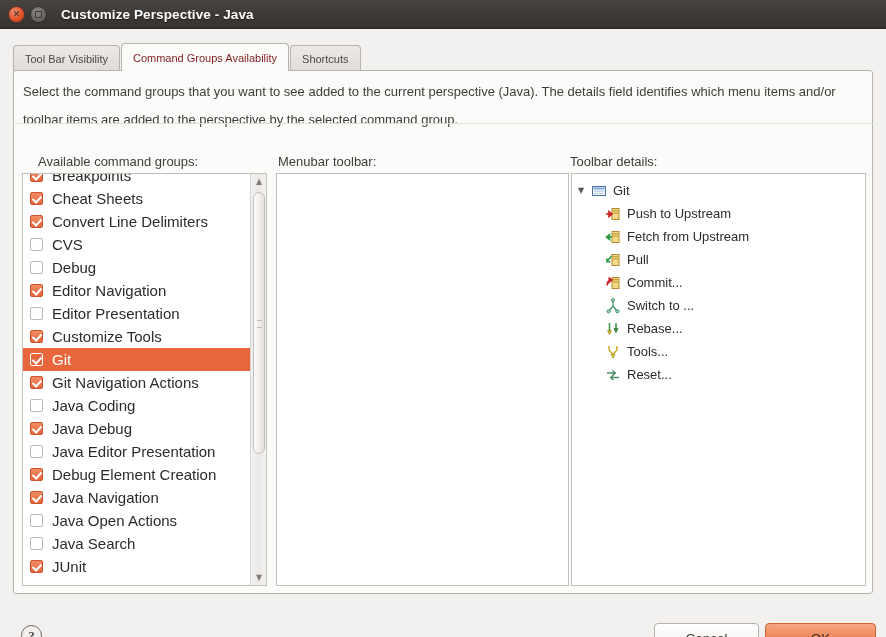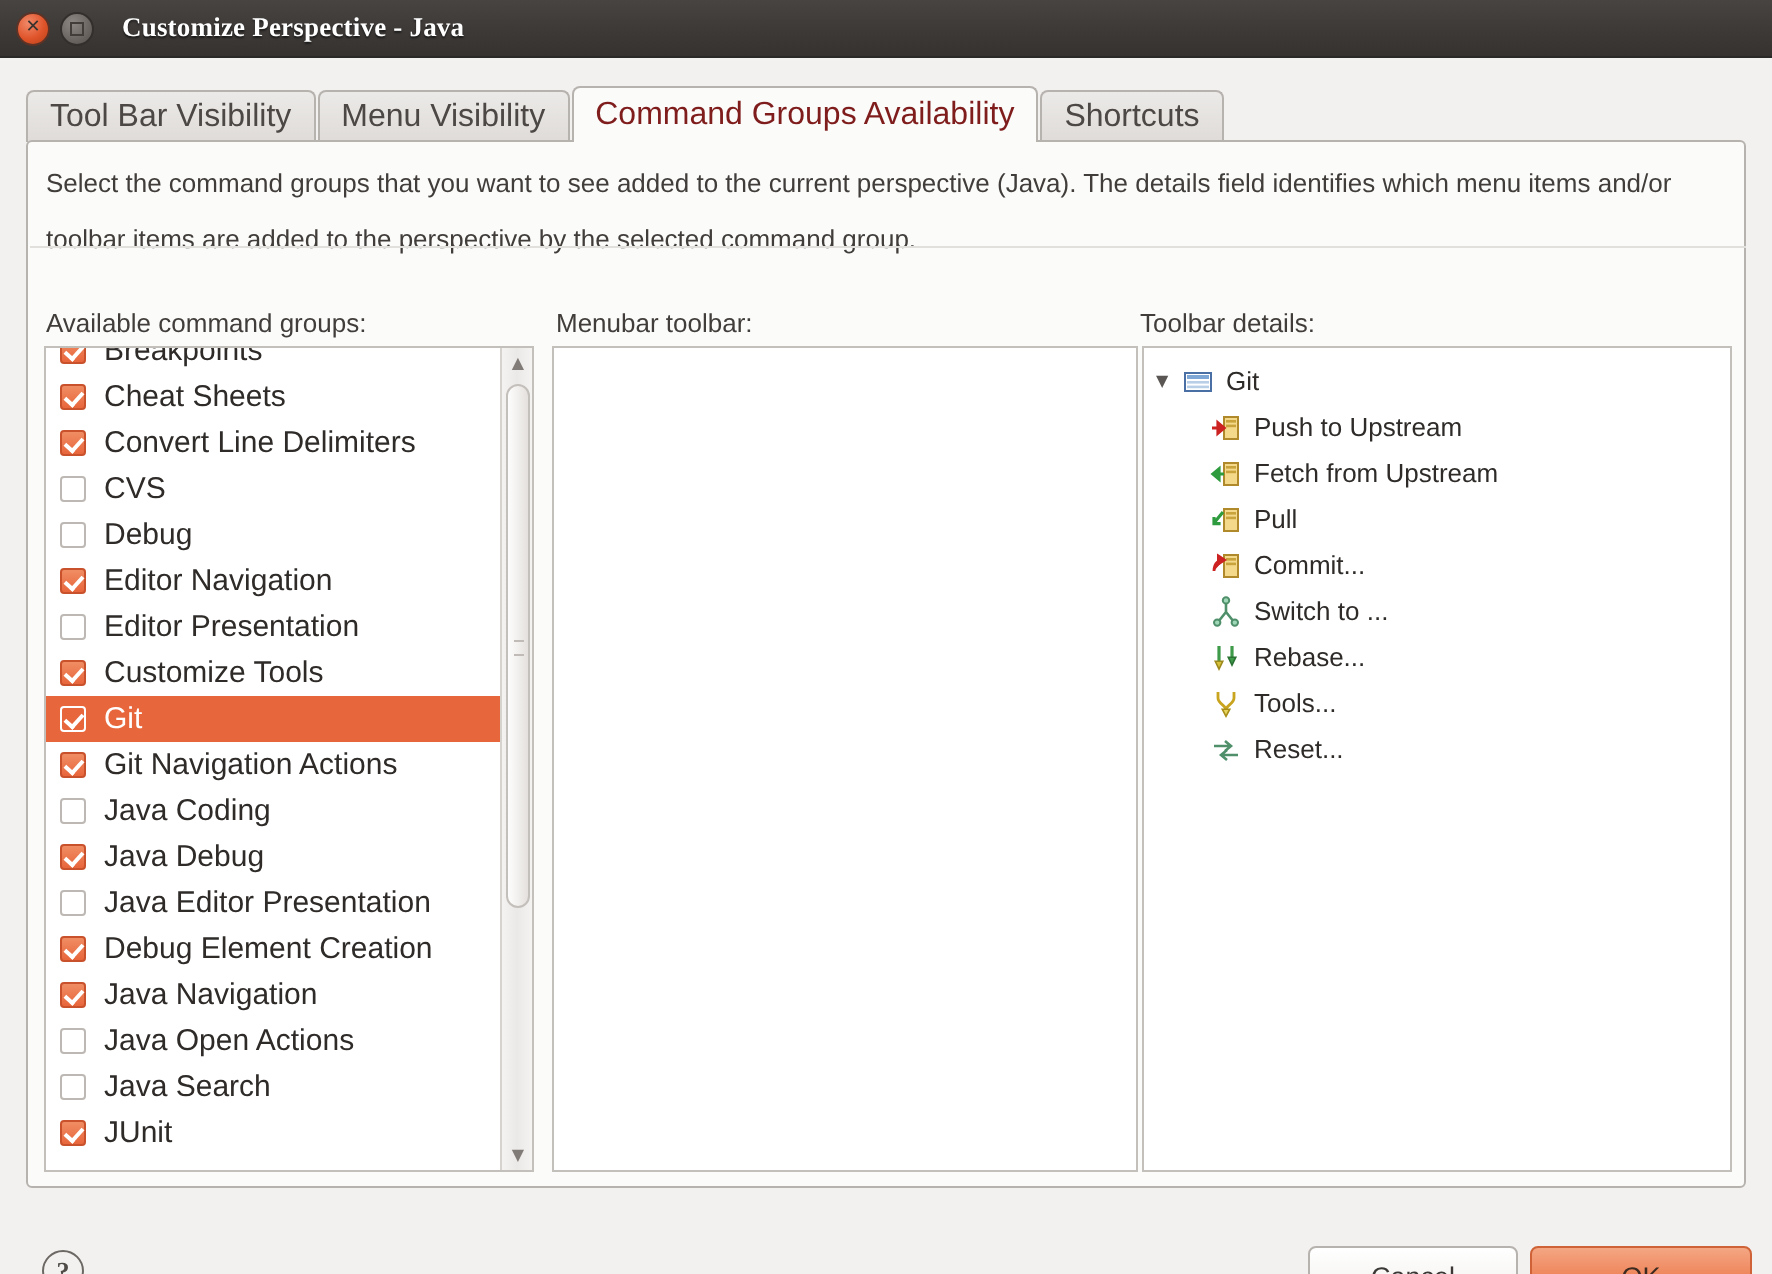--- a/index.html
+++ b/index.html
@@ -49,21 +49,20 @@
     width: 7px; height: 7px;
     border: 1.5px solid #433d39;
   }
   .title-text {
     color: #ffffff;
     font-size: 13.5px;
     font-weight: bold;
     margin-left: 9px;
     letter-spacing: 0.1px;
     text-shadow: 0 1px 1px rgba(0,0,0,0.55);
-    font-family: Liberation Serif, serif;
   }
 
   
   .dialog {
     position: absolute;
     left: 0; top: 29px;
     width: 886px; height: 608px;
     background: #f2f1f0;
   }
 
@@ -73,21 +72,21 @@
     left: 13px; top: 14px;
     height: 28px;
     display: flex;
     align-items: flex-end;
   }
   .tab {
     height: 26px;
     padding: 0 11px;
     display: flex;
     align-items: center;
-    font-size: 16px;
+    font-size: 11px;
     color: #4b4845;
     background: linear-gradient(to bottom, #eceae8 0%, #dedbd8 100%);
     border: 1px solid #b6b2ae;
     border-bottom: none;
     border-top-left-radius: 4px;
     border-top-right-radius: 4px;
     margin-right: 1px;
     white-space: nowrap;
   }
   .tab.active {
@@ -124,21 +123,21 @@
     width: 858px; height: 1px;
     background: #e2e0dd;
   }
 
   .col-label {
     position: absolute;
     font-size: 13px;
     color: #403d3a;
     top: 83px;
   }
-  .col-label.a { left: 9px; }
+  .col-label.a { left: 24px; }
   .col-label.b { left: 264px; }
   .col-label.c { left: 556px; }
 
   
   .listbox {
     position: absolute;
     top: 102px;
     height: 413px;
     background: #ffffff;
     border: 1px solid #c3bfbb;
@@ -302,21 +301,20 @@
   <div class="winbtn max">
       <span class="glyph"></span>
     </div>
   <div class="title-text">Customize Perspective - Java</div>
 </div>
 
 <div class="dialog">
 
   <div class="tabstrip">
     <div class="tab">Tool Bar Visibility</div>
-    <div class="tab">Menu Visibility</div>
     <div class="tab active">Command Groups Availability</div>
     <div class="tab">Shortcuts</div>
   </div>
 
   <div class="panel">
 
     <div class="desc">Select the command groups that you want to see added to the current perspective (Java).  The details field identifies which menu items and/or toolbar items are added to the perspective by the selected command group.</div>
     <div class="desc-sep"></div>
 
     <div class="col-label a">Available command groups:</div>

